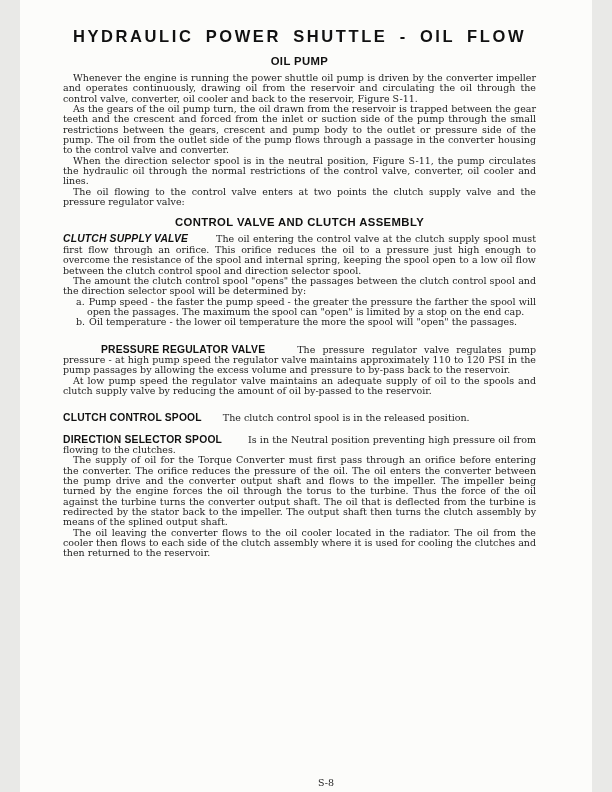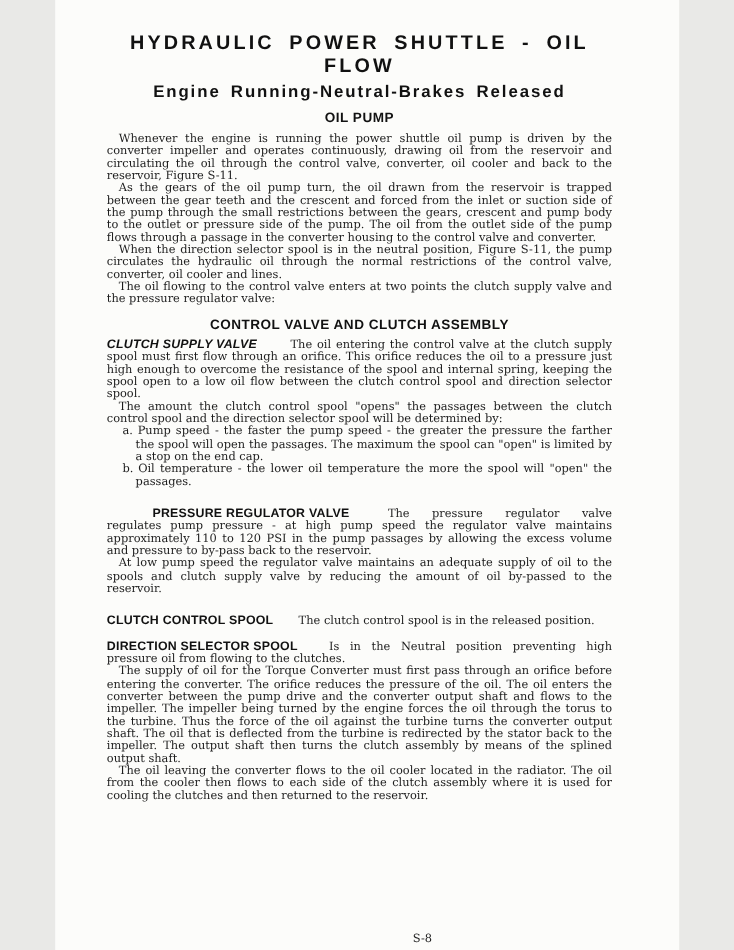--- a/index.html
+++ b/index.html
@@ -2,21 +2,21 @@
 <html><head>
 <meta charset="utf-8">
 <style>
   html, body {
     margin: 0;
     padding: 0;
     background: #e9e9e7;
   }
   .sheet {
     position: relative;
-    width: 520px;
+    width: 572px;
     height: 792px;
     margin: 0 auto;
     background: #fcfcfa;
     box-sizing: border-box;
     padding: 27px 56px 0 43px;
     color: #1c1c1c;
     overflow: hidden;
   }
   
   .doc-title {
@@ -89,21 +89,20 @@
     font-size: 9.5px;
     color: #1d1d1d;
   }
 </style>
 </head>
 <body>
 
 <div class="sheet">
 
   <h1 class="doc-title">HYDRAULIC POWER SHUTTLE - OIL FLOW</h1>
-  <h2 class="doc-subtitle">Engine Running-Neutral-Brakes Released</h2>
 
 
   <h3 class="section-heading">OIL PUMP</h3>
 
   <p class="body-text indent">Whenever the engine is running the power shuttle oil pump is driven by the converter impeller and operates continuously, drawing oil from the reservoir and circulating the oil through the control valve, converter, oil cooler and back to the reservoir, Figure S-11.</p>
   <p class="body-text indent">As the gears of the oil pump turn, the oil drawn from the reservoir is trapped between the gear teeth and the crescent and forced from the inlet or suction side of the pump through the small restrictions between the gears, crescent and pump body to the outlet or pressure side of the pump. The oil from the outlet side of the pump flows through a passage in the converter housing to the control valve and converter.</p>
   <p class="body-text indent">When the direction selector spool is in the neutral position, Figure S-11, the pump circulates the hydraulic oil through the normal restrictions of the control valve, converter, oil cooler and lines.</p>
   <p class="body-text indent">The oil flowing to the control valve enters at two points the clutch supply valve and the pressure regulator valve:</p>
 
   <h3 class="section-heading">CONTROL VALVE AND CLUTCH ASSEMBLY</h3>

